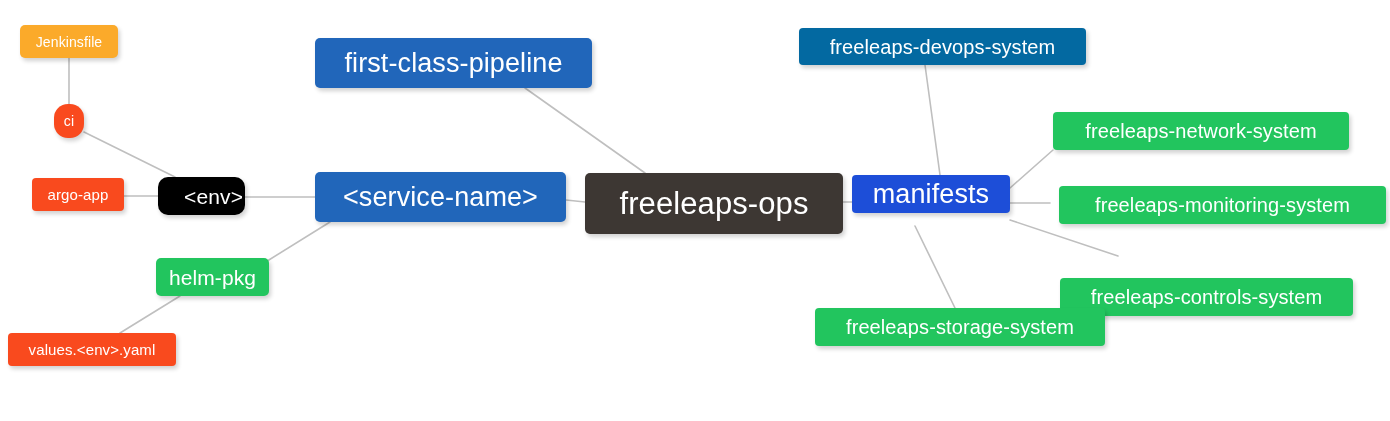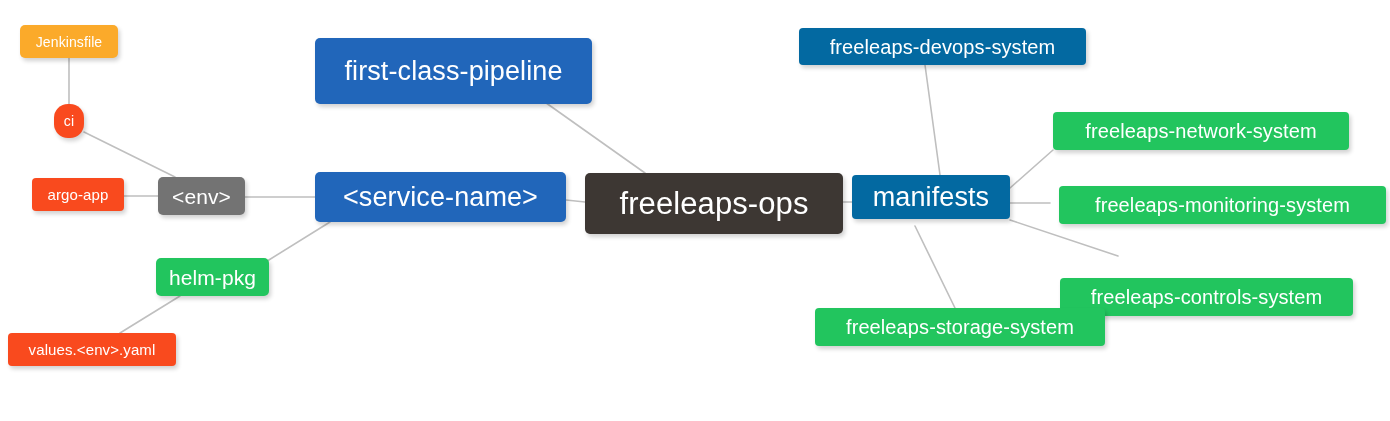--- a/index.html
+++ b/index.html
@@ -68,39 +68,39 @@
   <div id="nodes">
       <div class="node" style="left: 20px; top: 25px; width: 98px; height: 33px; background: rgb(251, 170, 42); font-size: 14px; border-radius: 5px;">
         <span class="node-label">Jenkinsfile</span>
       </div>
       <div class="node" style="left: 54px; top: 104px; width: 30px; height: 34px; background: rgb(249, 74, 30); font-size: 14px; border-radius: 14px;">
         <span class="node-label">ci</span>
       </div>
       <div class="node" style="left: 32px; top: 178px; width: 92px; height: 33px; background: rgb(249, 74, 30); font-size: 15px; border-radius: 4px; justify-content: center;">
         <span class="node-label">argo-app</span>
       </div>
-      <div class="node" style="left: 158px; top: 177px; width: 87px; height: 38px; background: #737373; font-size: 21px; border-radius: 5px;">
+      <div class="node" style="left: 158px; top: 177px; width: 87px; height: 38px; background: #000000; font-size: 21px; border-radius: 10px; justify-content: flex-end;">
         <span class="node-label">&lt;env&gt;</span>
       </div>
       <div class="node" style="left: 156px; top: 258px; width: 113px; height: 38px; background: rgb(34, 197, 94); font-size: 21px; border-radius: 5px;">
         <span class="node-label">helm-pkg</span>
       </div>
       <div class="node" style="left: 8px; top: 333px; width: 168px; height: 33px; background: rgb(249, 74, 30); font-size: 15px; border-radius: 4px;">
         <span class="node-label">values.&lt;env&gt;.yaml</span>
       </div>
       <div class="node" style="left: 315px; top: 172px; width: 251px; height: 50px; background: rgb(33, 102, 186); font-size: 27px; border-radius: 5px;">
         <span class="node-label">&lt;service-name&gt;</span>
       </div>
-      <div class="node" style="left: 315px; top: 38px; width: 277px; height: 66px; background: rgb(33, 102, 186); font-size: 27px; border-radius: 5px;">
+      <div class="node" style="left: 315px; top: 38px; width: 277px; height: 50px; background: rgb(33, 102, 186); font-size: 27px; border-radius: 5px;">
         <span class="node-label">first-class-pipeline</span>
       </div>
       <div class="node" style="left: 585px; top: 173px; width: 258px; height: 61px; background: rgb(61, 55, 51); font-size: 31px; border-radius: 5px;">
         <span class="node-label">freeleaps-ops</span>
       </div>
-      <div class="node" style="left: 852px; top: 175px; width: 158px; height: 44px; background: #0369a1; font-size: 27px; border-radius: 4px;">
+      <div class="node" style="left: 852px; top: 175px; width: 158px; height: 38px; background: #1d4ed8; font-size: 27px; border-radius: 4px;">
         <span class="node-label">manifests</span>
       </div>
       <div class="node" style="left: 799px; top: 28px; width: 287px; height: 37px; background: #0369a1; font-size: 20px; border-radius: 4px;">
         <span class="node-label">freeleaps-devops-system</span>
       </div>
       <div class="node" style="left: 1053px; top: 112px; width: 296px; height: 38px; background: rgb(34, 197, 94); font-size: 20px; border-radius: 4px;">
         <span class="node-label">freeleaps-network-system</span>
       </div>
       <div class="node" style="left: 1050px; top: 186px; width: 327px; height: 38px; background: rgb(34, 197, 94); font-size: 20px; border-radius: 4px; margin-left: 9px;">
         <span class="node-label">freeleaps-monitoring-system</span>

